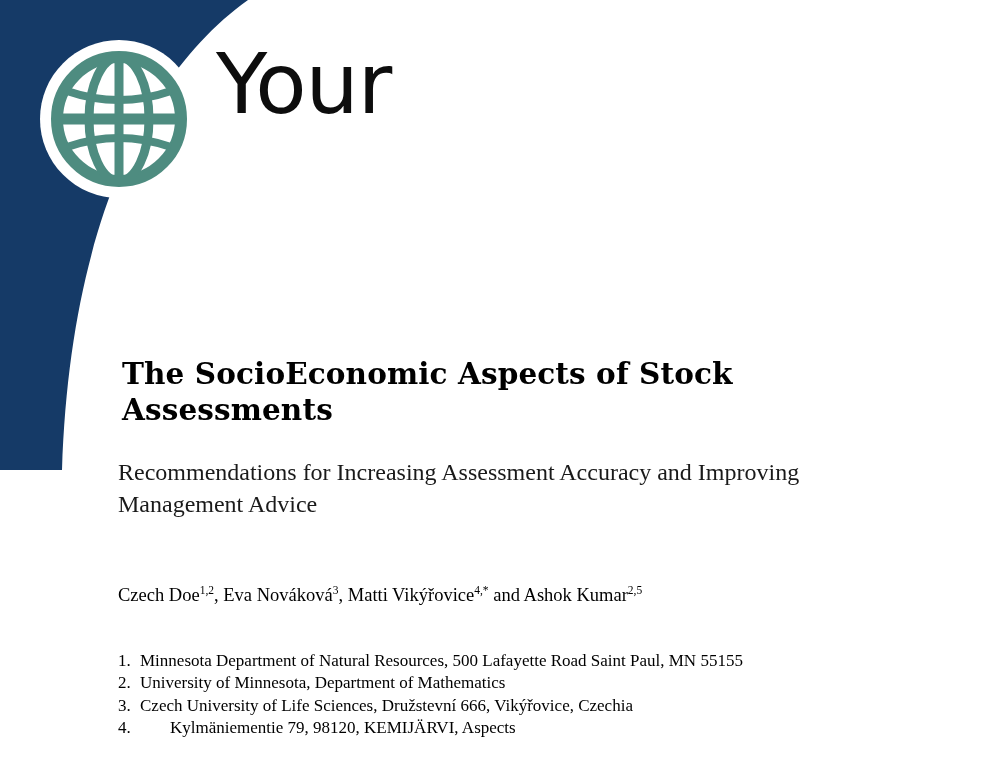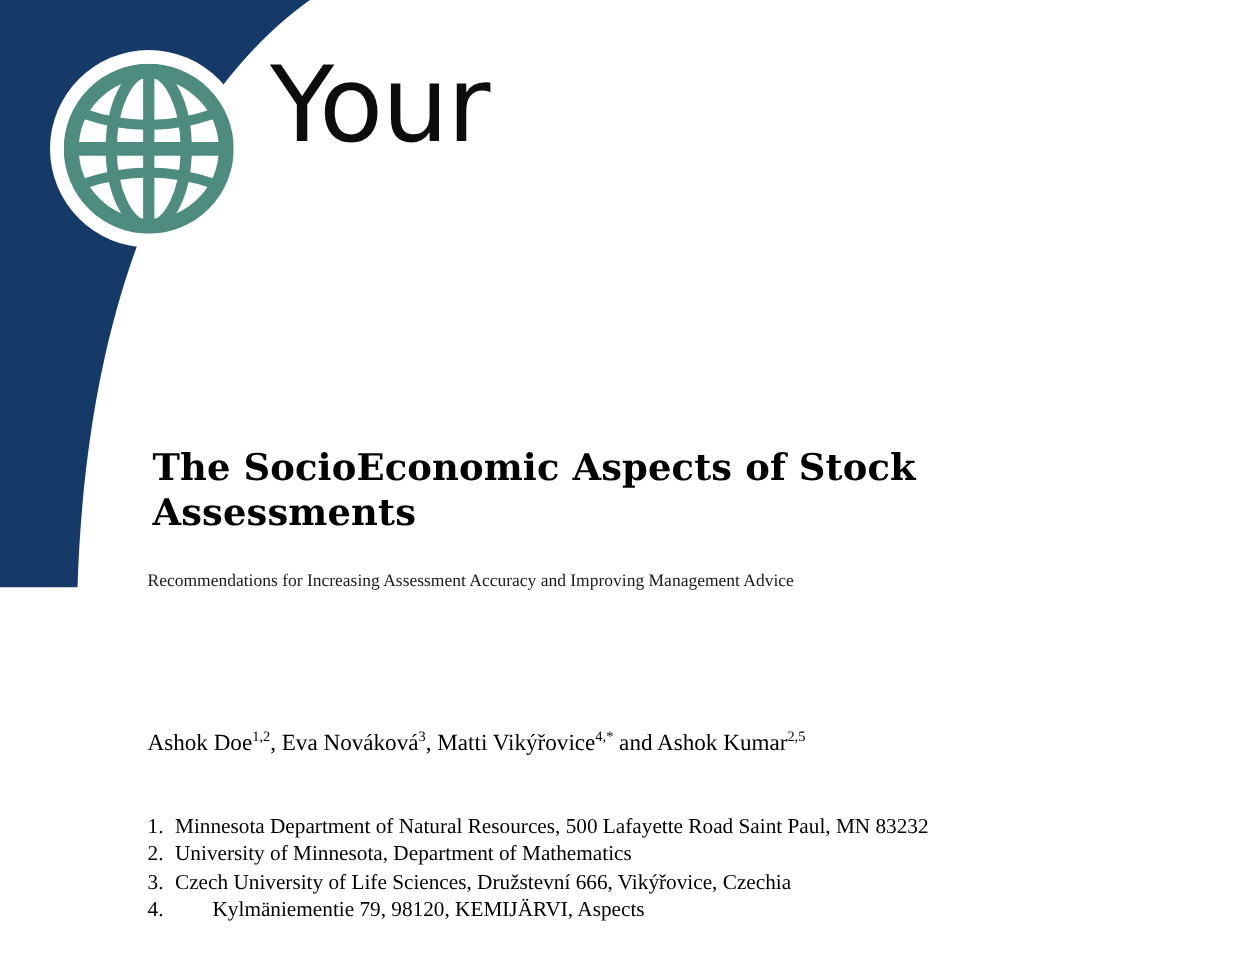--- a/index.html
+++ b/index.html
@@ -82,21 +82,21 @@
     font-family: "DejaVu Serif", serif;
     font-weight: bold;
     font-size: 29.5px;
     line-height: 1.22;
     color: #000000;
     margin: 4px;
     letter-spacing: 0.1px;
   }
   .doc-subtitle {
     font-family: "Liberation Serif", serif;
-    font-size: 14px;
+    font-size: 24px;
     line-height: 1.33;
     color: #1a1a1a;
     margin: 29px 0 0 0;
     max-width: 740px;
   }
 
   .authors {
     font-family: "Liberation Serif", serif;
     font-size: 18.5px;
     color: #000000;
@@ -164,27 +164,27 @@
     <span>Your</span>
   </div>
 </div>
 
 <div class="content">
   <h1 class="doc-title">The SocioEconomic Aspects of Stock Assessments</h1>
   <p class="doc-subtitle">Recommendations for Increasing Assessment Accuracy and Improving Management Advice</p>
 </div>
 
 <p class="authors">
-  <span><span>Ashok Doe</span><sup>1,2</sup><span>, </span></span><span><span>Eva Nováková</span><sup>3</sup><span>, </span></span><span><span>Matti Vikýřovice</span><sup>4,*</sup><span> and </span></span><span><span>Ashok Kumar</span><sup>2,5</sup></span>
+  <span><span>Czech Doe</span><sup>1,2</sup><span>, </span></span><span><span>Eva Nováková</span><sup>3</sup><span>, </span></span><span><span>Matti Vikýřovice</span><sup>4,*</sup><span> and </span></span><span><span>Ashok Kumar</span><sup>2,5</sup></span>
 </p>
 
 <div class="affiliations">
   <div class="affil-row">
     <span class="affil-num">1.</span>
-    <span class="affil-text">Minnesota Department of Natural Resources, 500 Lafayette Road Saint Paul, MN 83232</span>
+    <span class="affil-text">Minnesota Department of Natural Resources, 500 Lafayette Road Saint Paul, MN 55155</span>
   </div>
   <div class="affil-row">
     <span class="affil-num">2.</span>
     <span class="affil-text">University of Minnesota, Department of Mathematics</span>
   </div>
   <div class="affil-row">
     <span class="affil-num">3.</span>
     <span class="affil-text">Czech University of Life Sciences, Družstevní 666, Vikýřovice, Czechia</span>
   </div>
   <div class="affil-row">

